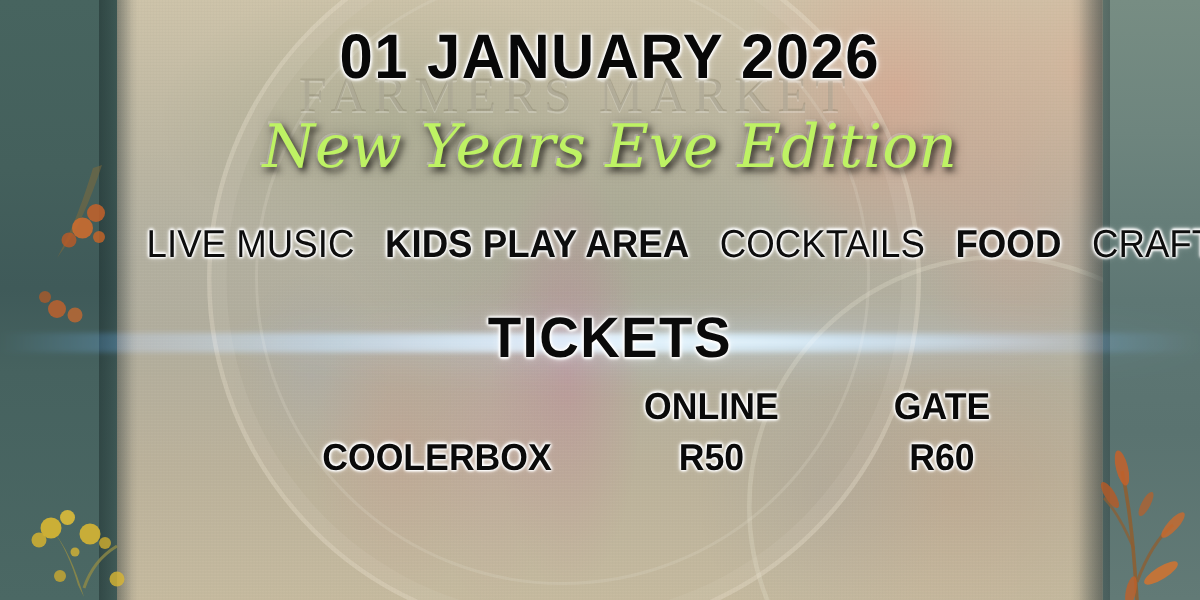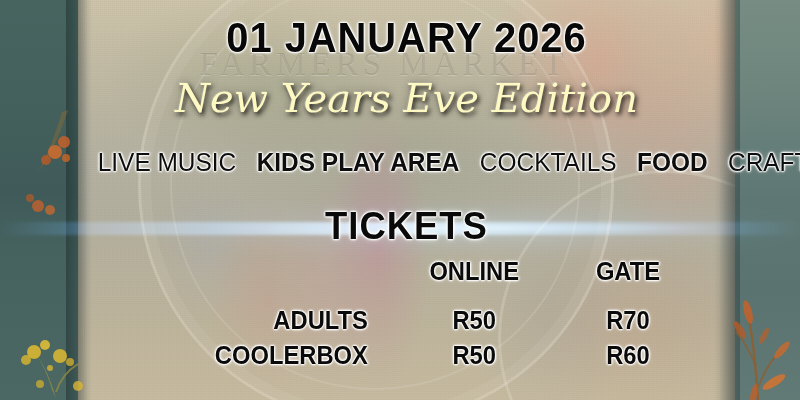--- a/index.html
+++ b/index.html
@@ -209,21 +209,21 @@
   }
   .script {
     position: absolute;
     left: 78px; top: 75px;
     width: 657px;
     text-align: center;
     font-family: "DejaVu Serif", serif;
     font-style: italic;
     font-size: 40px;
     font-weight: 400;
-    color: #fef9c3;
+    color: #bef264;
     letter-spacing: 0px;
     text-shadow:
       2px 3px 4px rgba(20,18,14,.80),
       0 0 10px rgba(0,0,0,.35),
       -1px -1px 0 rgba(255,255,255,.25);
     white-space: nowrap;
   }
   .activities {
     position: absolute;
     left: 78px; top: 147px;
@@ -376,25 +376,20 @@
 
     <table class="ticket-table">
       <thead>
         <tr class="hdr-row">
           <th class="col-label hdr-blank"></th>
           <th class="col-online">ONLINE</th>
           <th class="col-gate">GATE</th>
         </tr>
       </thead>
       <tbody>
-        <tr class="row-0">
-          <td class="col-label">ADULTS</td>
-          <td class="col-online">R50</td>
-          <td class="col-gate">R70</td>
-        </tr>
         <tr>
           <td class="col-label">COOLERBOX</td>
           <td class="col-online">R50</td>
           <td class="col-gate">R60</td>
         </tr>
       </tbody>
     </table>
 
   </div>
 </div>

